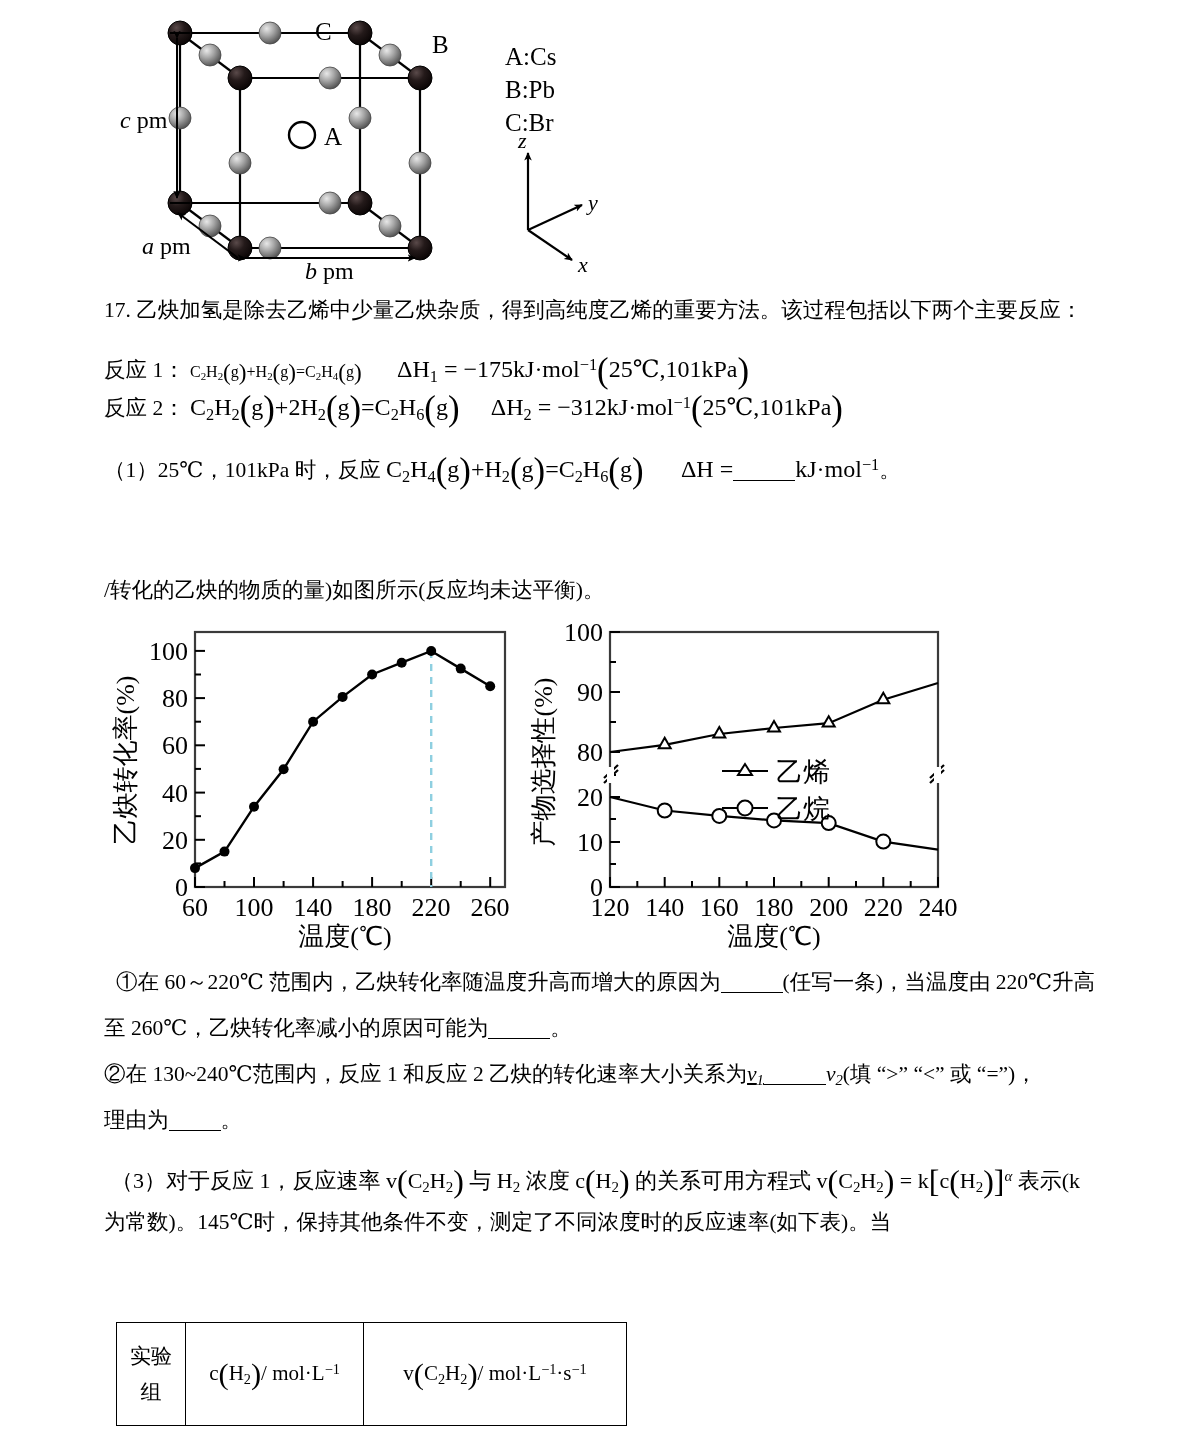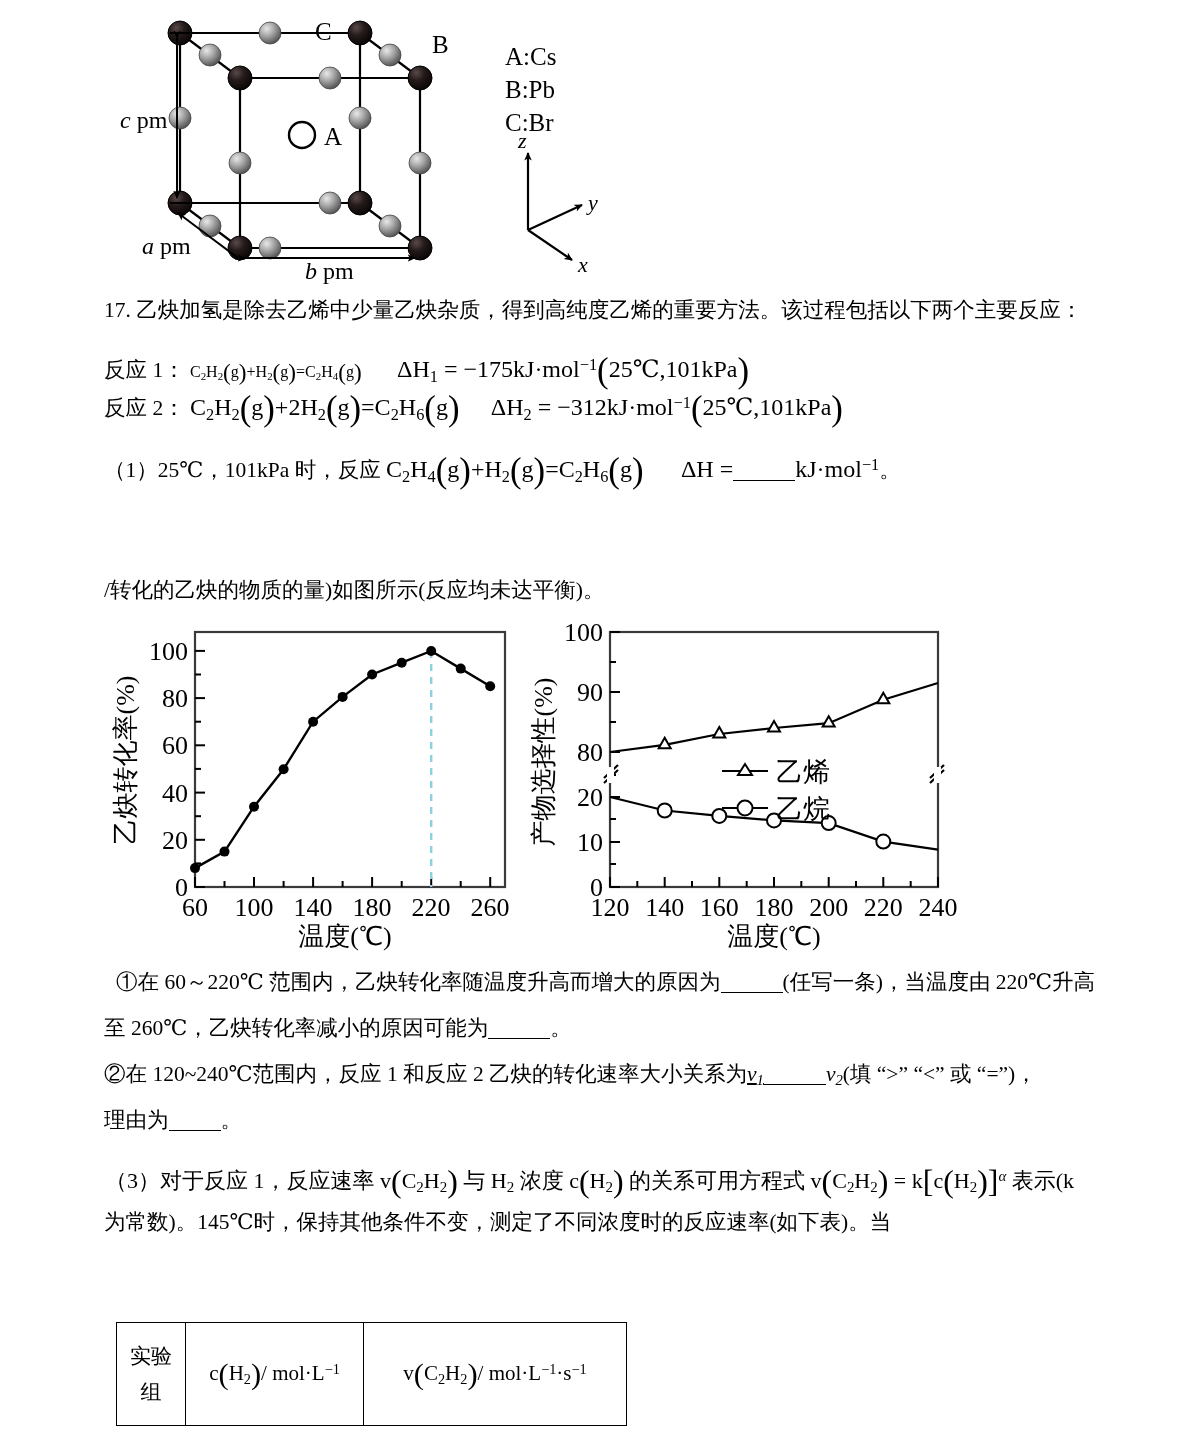--- a/index.html
+++ b/index.html
@@ -346,27 +346,27 @@
   </div>
 
   <div class="txt" style="left:104px;top:970px;margin-left:12px;">
     <span>①在 60～220℃ 范围内，乙炔转化率随温度升高而增大的原因为</span><span class="blank"></span><span>(任写一条)，当温度由 220℃升高</span>
   </div>
   <div class="txt" style="left:104px;top:1016px;">
     <span>至 260℃，乙炔转化率减小的原因可能为</span><span class="blank"></span><span>。</span>
   </div>
 
   <div class="txt" style="left:104px;top:1062px;">
-    <span>②在 120~240℃范围内，反应 1 和反应 2 乙炔的转化速率大小关系为</span><span class="eq" style="font-style:italic;text-decoration:underline;">v<sub>1</sub></span><span class="blank"></span><span class="eq" style="font-style:italic;">v<sub>2</sub></span><span>(填 “&gt;” “&lt;” 或 “=”)，</span>
+    <span>②在 130~240℃范围内，反应 1 和反应 2 乙炔的转化速率大小关系为</span><span class="eq" style="font-style:italic;text-decoration:underline;">v<sub>1</sub></span><span class="blank"></span><span class="eq" style="font-style:italic;">v<sub>2</sub></span><span>(填 “&gt;” “&lt;” 或 “=”)，</span>
   </div>
   <div class="txt" style="left:104px;top:1108px;">
     <span>理由为</span><span class="blank-s"></span><span>。</span>
   </div>
 
-  <div class="txt" style="left:105px;top:1166px;font-size:22px;">
+  <div class="txt" style="left:111px;top:1166px;font-size:22px;">
     （3）对于反应 1，反应速率 v<span class="paren-big">(</span>C<sub>2</sub>H<sub>2</sub><span class="paren-big">)</span>
     与 H<sub>2</sub> 浓度 c<span class="paren-big">(</span>H<sub>2</sub><span class="paren-big">)</span>
     的关系可用方程式 v<span class="paren-big">(</span>C<sub>2</sub>H<sub>2</sub><span class="paren-big">)</span> = k<span class="paren-big">[</span>c<span class="paren-big">(</span>H<sub>2</sub><span class="paren-big">)</span><span class="paren-big">]</span><sup><i>α</i></sup> 表示(k
   </div>
   <div class="txt" style="left:104px;top:1212px;">为常数)。145℃时，保持其他条件不变，测定了不同浓度时的反应速率(如下表)。当</div>
 
   <table class="data-table">
     <tbody>
         <tr>
       <td class="c-exp">

